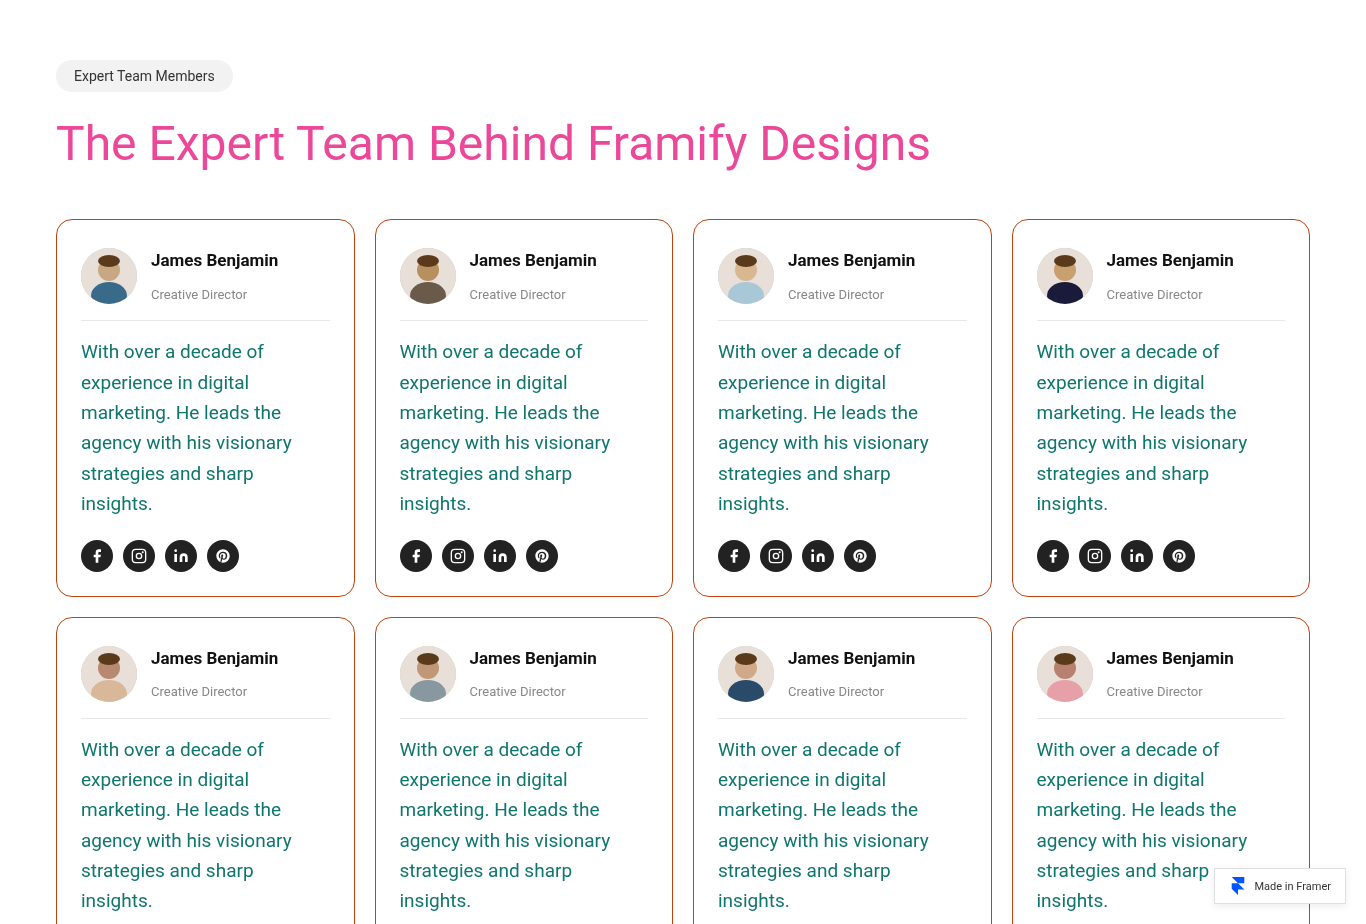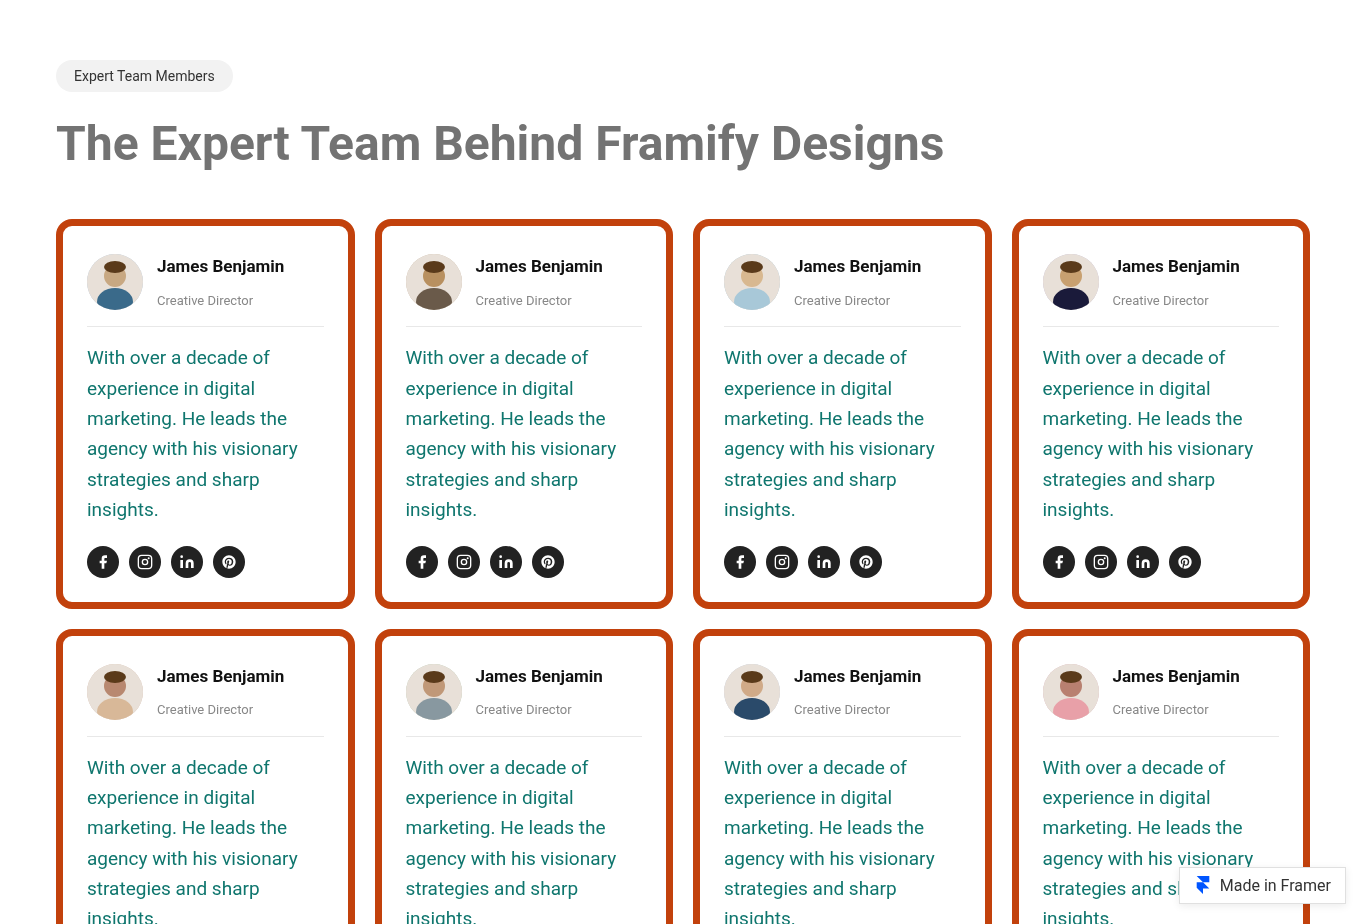--- a/index.html
+++ b/index.html
@@ -19,35 +19,35 @@
       border-radius: 20px;
       padding: 8px 18px;
       font-size: 14px;
       color: #333;
       margin-bottom: 24px;
       text-align: right;
     }
 
     .page-title {
       font-size: 48px;
-      font-weight: 700;
-      color: #737373;
+      font-weight: 400;
+      color: #ec4899;
       margin-bottom: 48px;
       line-height: 1.15;
     }
 
     .grid {
       display: grid;
       grid-template-columns: repeat(4, 1fr);
       gap: 20px;
     }
 
     .card {
       background: #fff;
-      border: 7px solid #c2410c;
+      border: 1px solid #c2410c;
       border-radius: 16px;
       padding: 28px 24px 24px;
       display: flex;
       flex-direction: column;
     }
 
     .card-header {
       display: flex;
       align-items: center;
       gap: 14px;
@@ -121,22 +121,23 @@
 
     .framer-badge {
       position: fixed;
       bottom: 20px;
       right: 20px;
       background: #fff;
       border: 1px solid #e0e0e0;
       border-radius: 0;
       padding: 8px 14px;
       display: flex;
+      align-items: center;
       gap: 8px;
-      font-size: 16px;
+      font-size: 11px;
       color: #333;
       box-shadow: 0 2px 8px rgba(0,0,0,0.08);
     }
 
     .framer-logo {
       width: 18px;
       height: 18px;
     }
 
     

